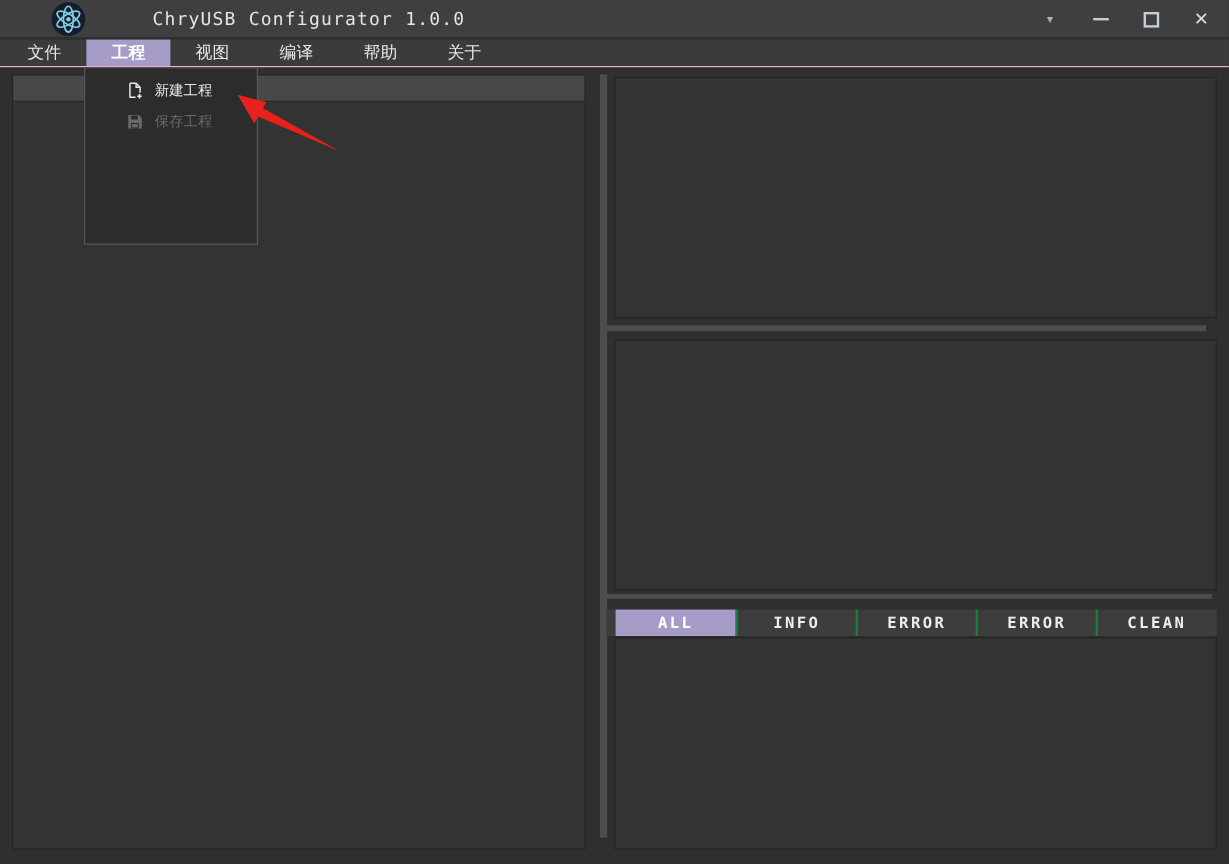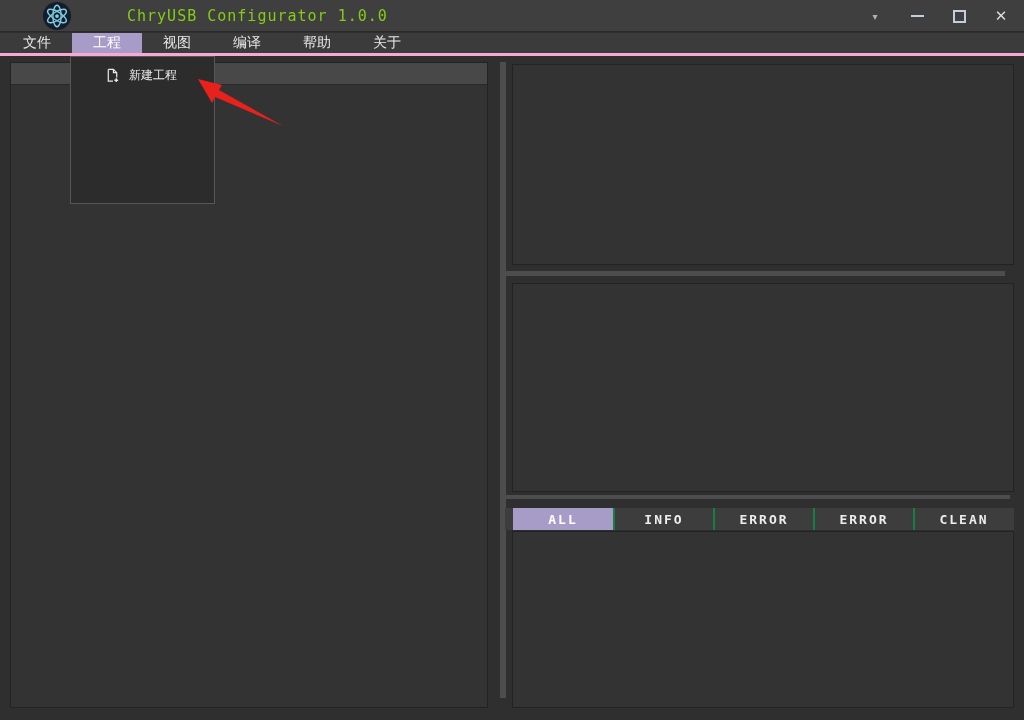--- a/index.html
+++ b/index.html
@@ -12,45 +12,45 @@
   }
 
   
   .titlebar {
     position:absolute; left:0; top:0; width:1024px; height:32px;
     background:#3f3f3f; border-bottom:1px solid #2a2a2a;
   }
   .app-logo { position:absolute; left:42px; top:1px; width:30px; height:30px; }
   .app-title {
     position:absolute; left:127px; top:0; height:32px; line-height:32px;
-    color:#84cc16; font-size:15px; letter-spacing:1px;
+    color:#e5e5e5; font-size:15px; letter-spacing:1px;
     font-family:"DejaVu Sans Mono", monospace;
   }
   .win-controls { position:absolute; right:2px; top:0; height:32px; display:flex; }
   .win-btn {
     width:42px; height:32px; display:flex; align-items:center; justify-content:center;
     color:#cfcfcf; cursor:default;
   }
   .menu-arrow-glyph { font-size:10px; color:#a8b4c0; }
   .min-bar { width:13px; height:2px; background:#c3cede; }
   .max-box { width:13px; height:13px; border:2px solid #c3cede; }
   .close-glyph { font-size:15px; color:#dcdcdc; }
 
   
   .menubar {
     position:absolute; left:0; top:33px; width:1024px; height:23px;
-    background:#3b3b3b; border-bottom:3px solid #f9a8d4;
+    background:#3b3b3b; border-bottom:1px solid #f9a8d4;
     display:flex; padding-left:2px;
   }
   .menu-item {
     width:70px; height:100%;
     display:flex; align-items:center; justify-content:center;
     color:#e8e8e8; font-size:14px;
   }
-  .menu-item.active { background:#a79cc8; color:#ffffff; }
+  .menu-item.active { background:#a79cc8; color:#ffffff;font-weight:bold; }
 
   
   .panel {
     position:absolute; background:#333333; border:1px solid #232323;
   }
   .left-panel  { left:10px;  top:62px;  width:478px; height:646px; }
   .left-panel-header {
     height:22px; background:#484848; border-bottom:1px solid #292929;
   }
   .right-panel-top    { left:512px; top:64px;  width:502px; height:201px; }
@@ -170,19 +170,30 @@
         <path d="M9 1.5 V5 H12.5"></path>
         <path d="M3.5 1.5 V14 H8.5"></path>
         <path d="M12 11 V15 M10 13 H14" stroke-width="1.5"></path>
       </svg>
     </span>
     <span>新建工程</span>
   </div>
 
 
 
+  <div class="dd-item disabled">
+    <span class="dd-icon">
+      <svg width="15" height="15" viewBox="0 0 16 16">
+        <path d="M2 2 H11.5 L14 4.5 V14 H2 Z" fill="currentColor"></path>
+        <rect x="4.5" y="2.5" width="6" height="3.5" fill="#2c2c2c"></rect>
+        <rect x="4.5" y="9" width="7" height="5" fill="#2c2c2c"></rect>
+        <rect x="5.5" y="10" width="5" height="3" fill="currentColor"></rect>
+      </svg>
+    </span>
+    <span>保存工程</span>
+  </div>
 
 
 </div>
 
 <svg class="annotation-arrow" width="110" height="64" viewBox="0 0 110 64">
   <polygon points="8,9 32,15 29,20 93,56 25,27 22,33" fill="#e8211d"></polygon>
 </svg>
 
 </body></html>

